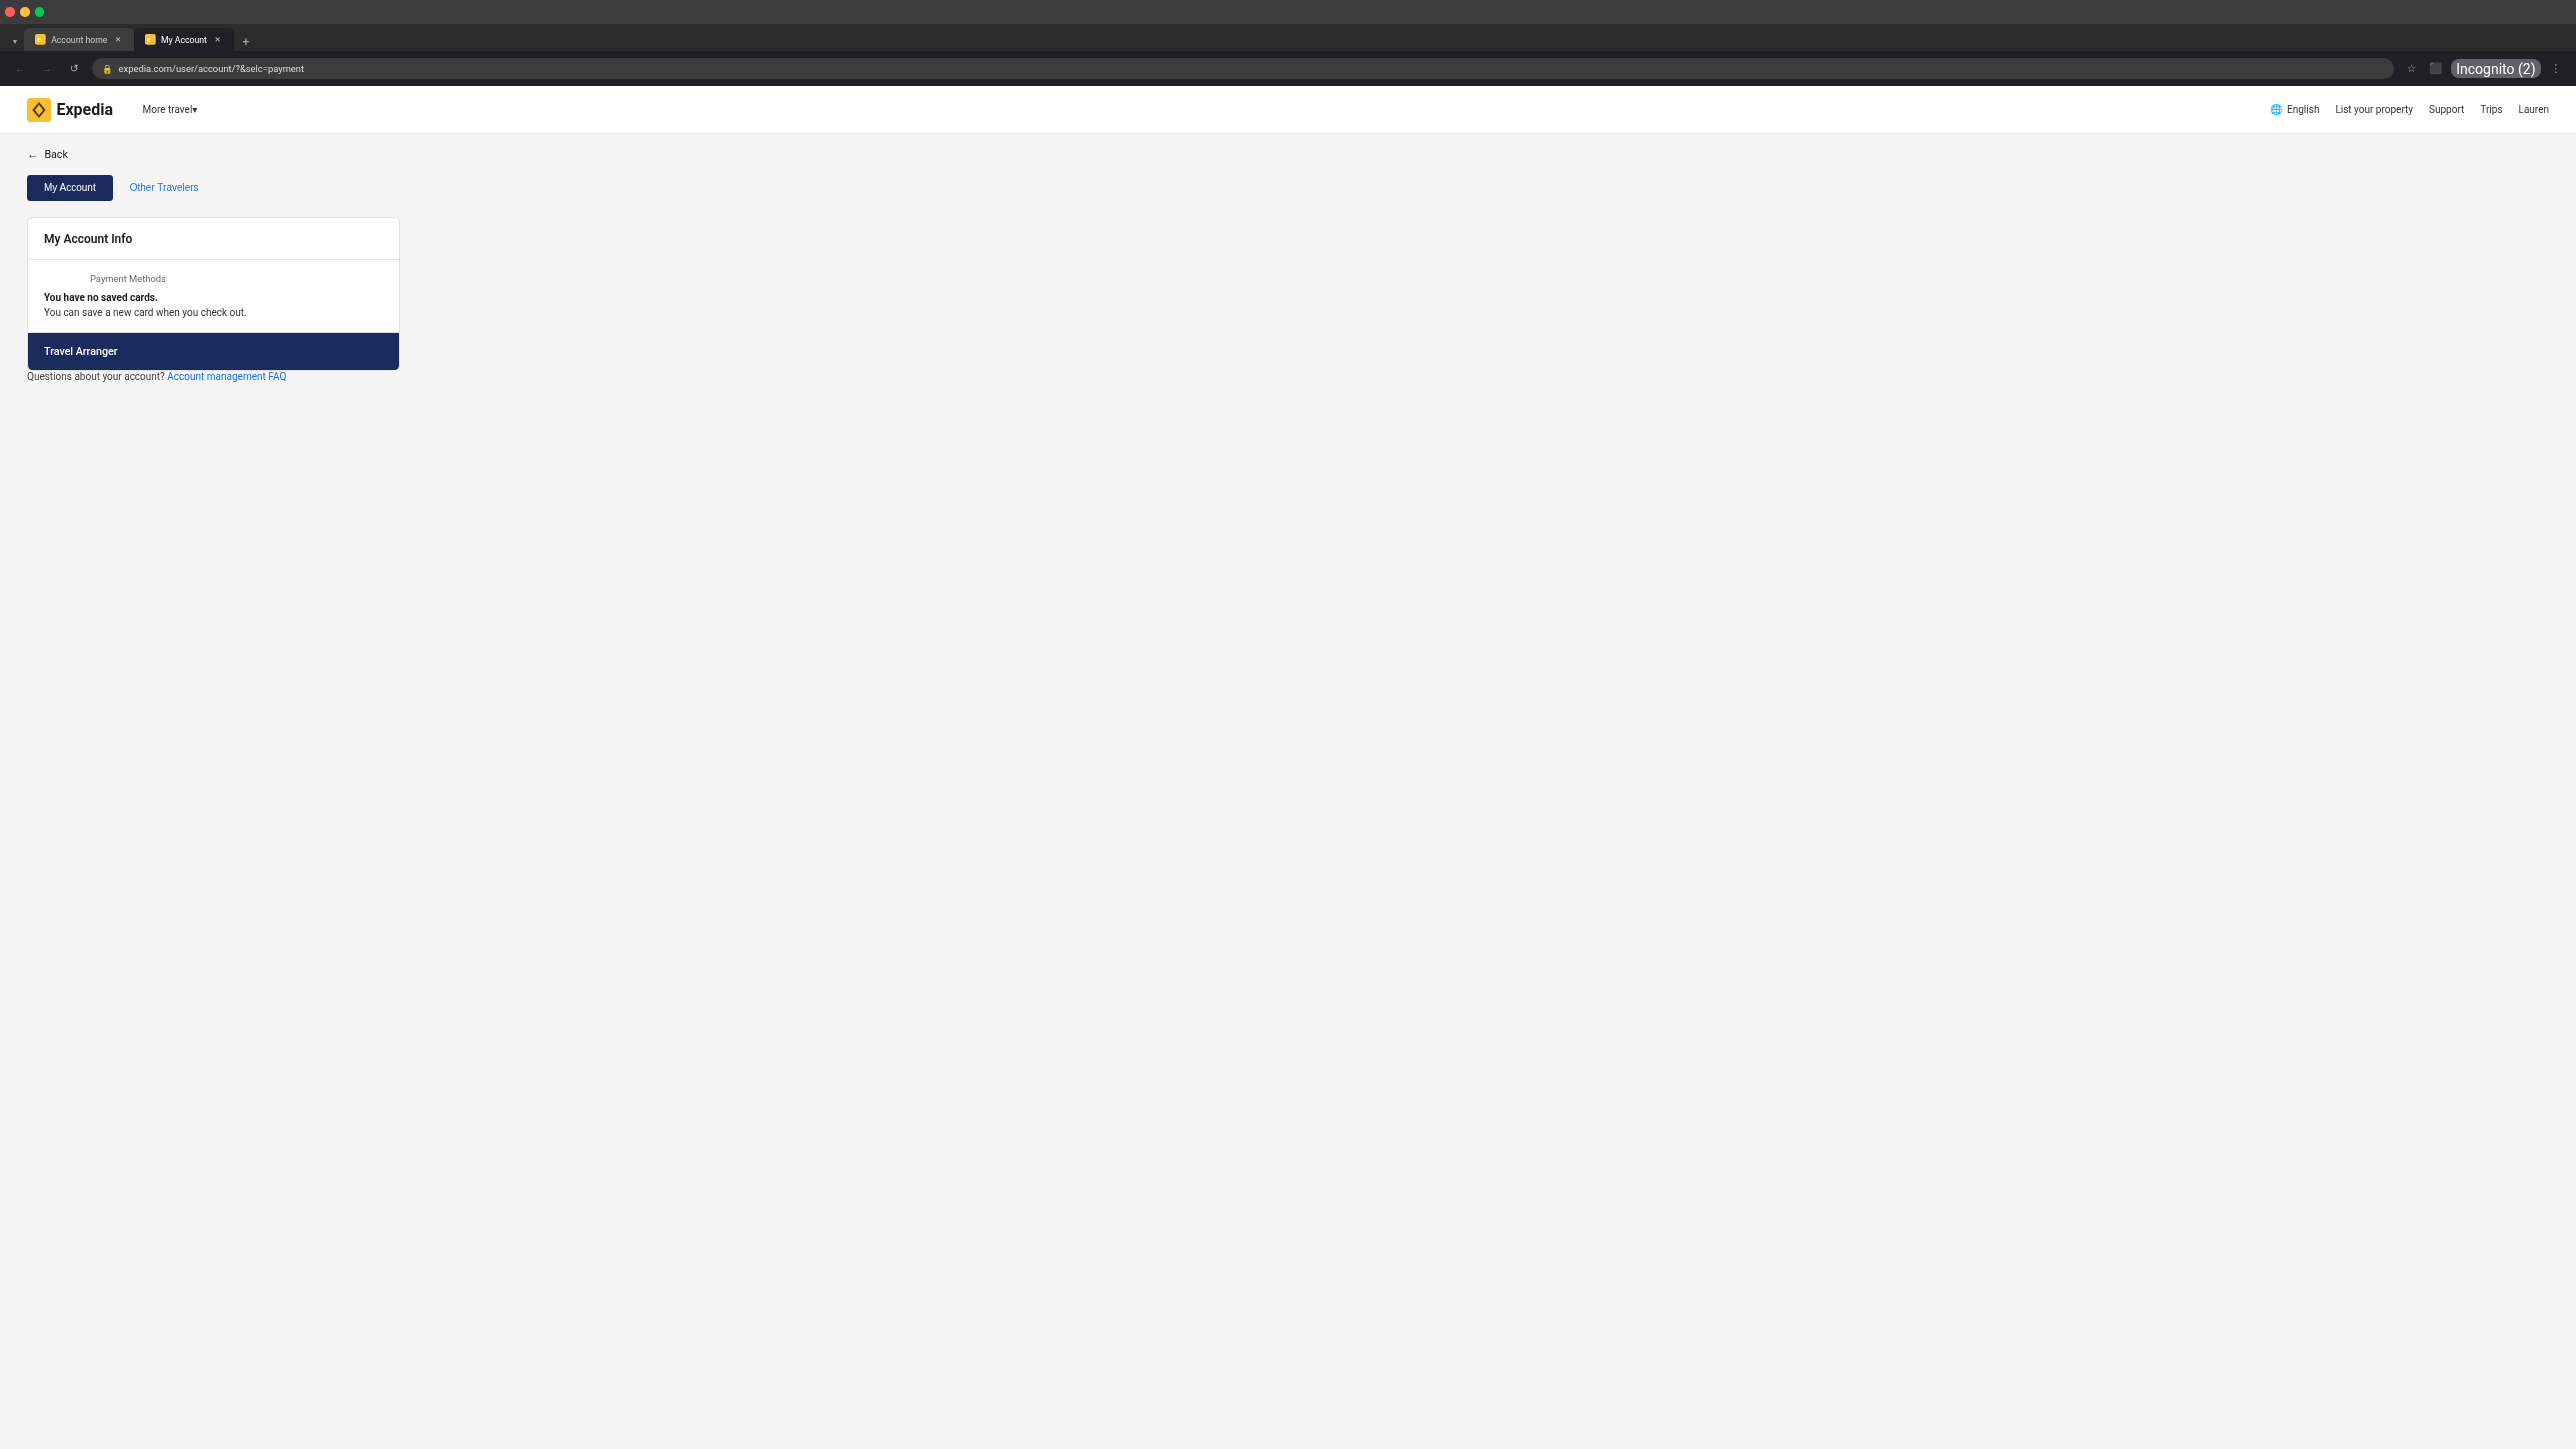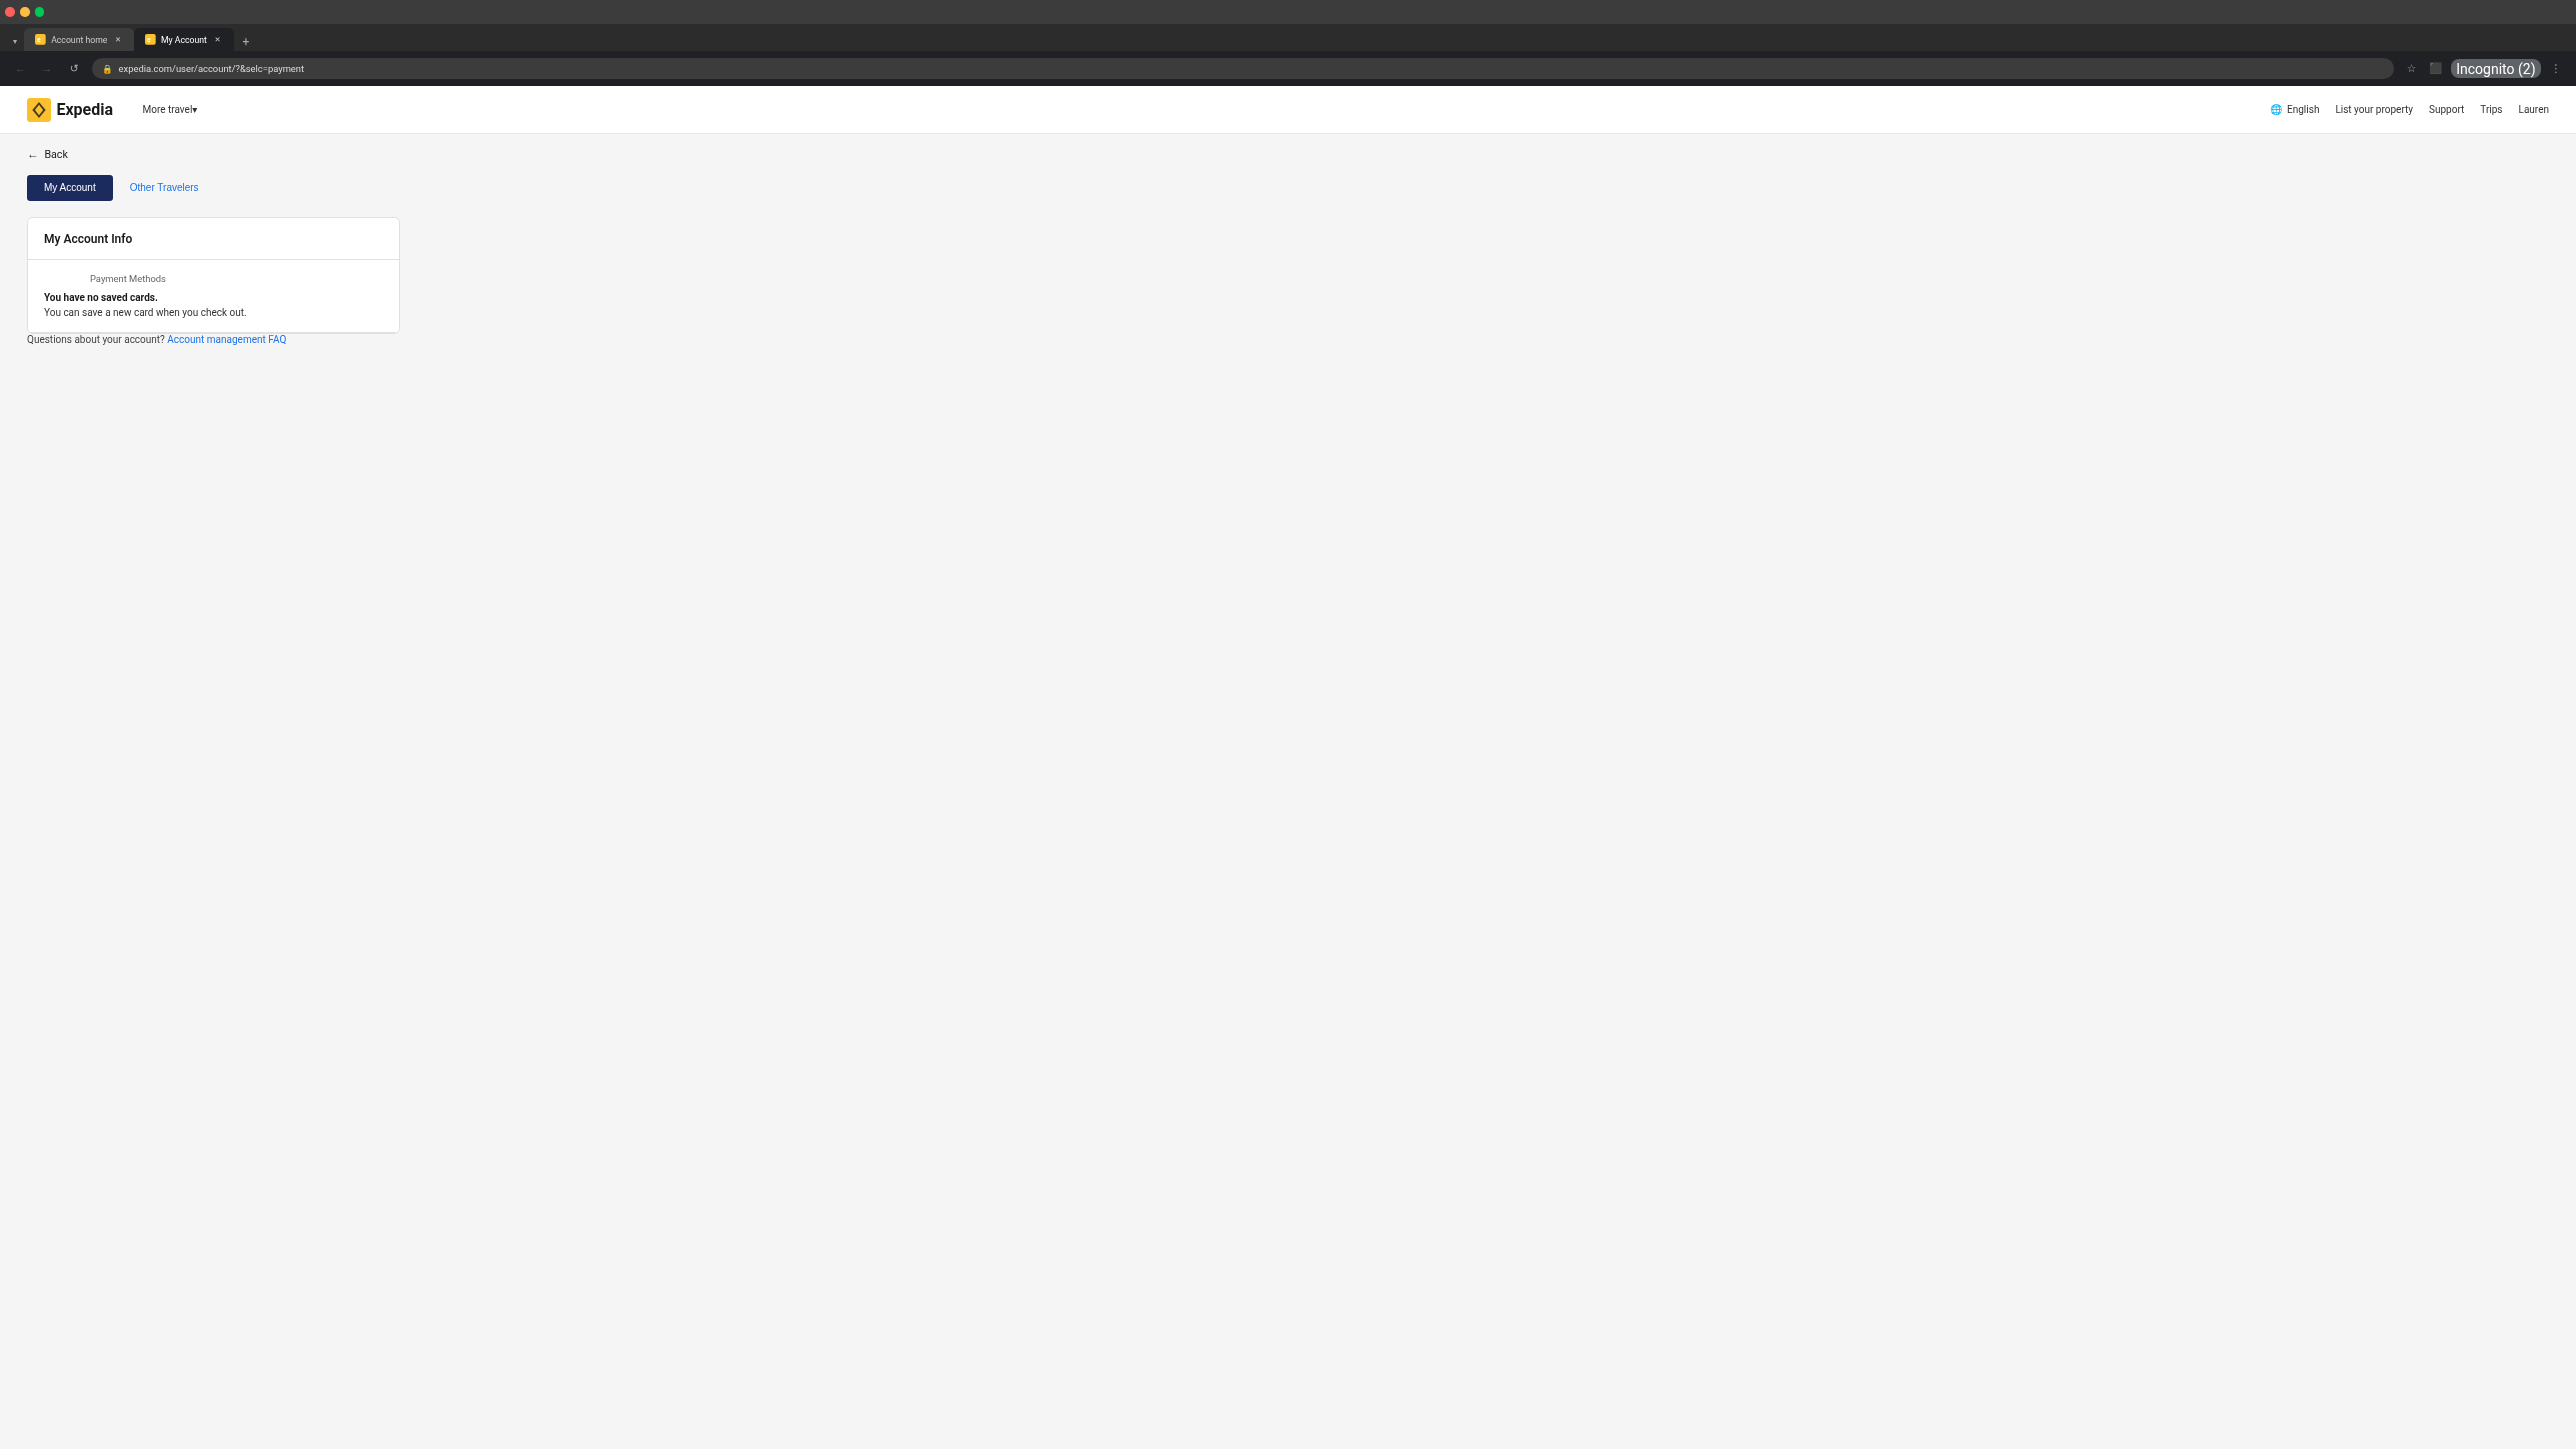--- a/index.html
+++ b/index.html
@@ -562,20 +562,23 @@
         <span class="card-section-title">My Account Info</span>
       </div>
 
       <div class="card-section-sub">
         <div class="sub-label">Payment Methods</div>
         <div class="no-cards-bold">You have no saved cards.</div>
         <div class="no-cards-hint">You can save a new card when you check out.</div>
       </div>
 
 
+      <div class="travel-arranger-section">
+        <span class="travel-arranger-label">Travel Arranger</span>
+      </div>
 
     </div>
 
     <div class="faq-section">
       <span>Questions about your account?</span>
       <a class="faq-link" href="#">Account management FAQ</a>
     </div>
 
   </div>
 </div>

